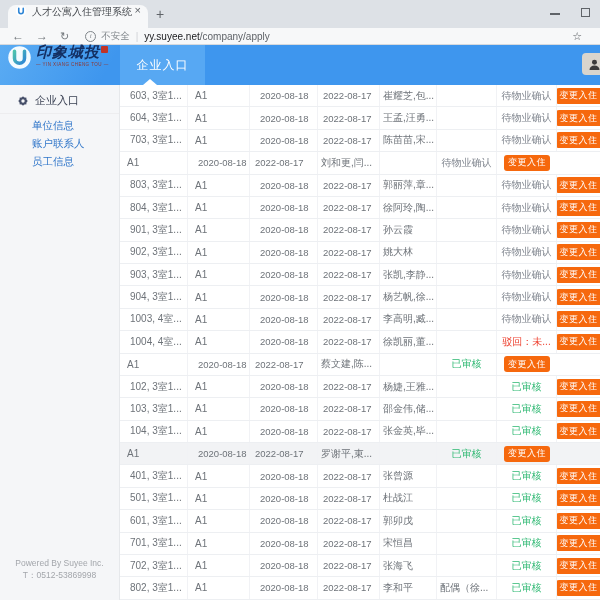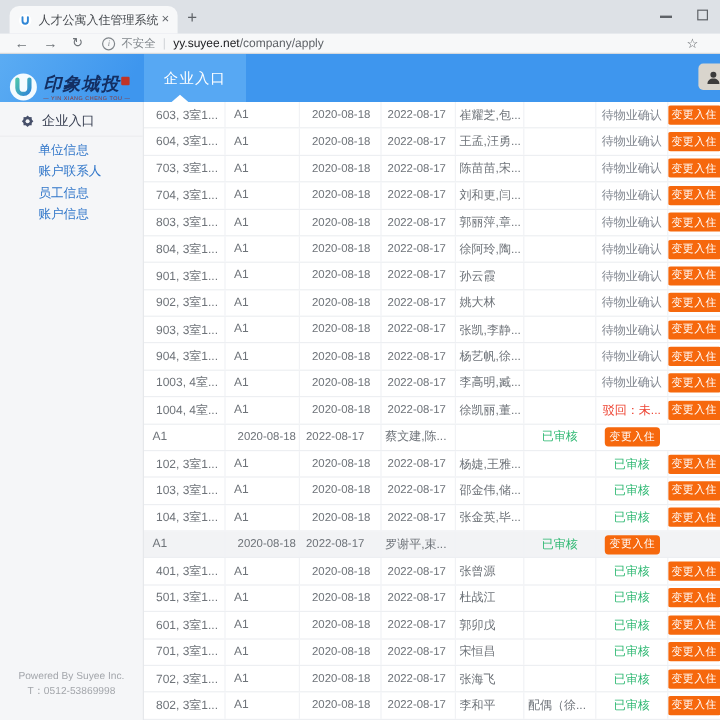--- a/index.html
+++ b/index.html
@@ -2,21 +2,21 @@
 <html><head>
 <meta charset="utf-8">
 <style>
   html,body{margin:0;padding:0;background:#fff;}
   #frame{position:relative;width:600px;height:600px;overflow:hidden;background:#dde1e6;
          font-family:"Liberation Sans",sans-serif;-webkit-font-smoothing:antialiased;}
 
   
   .tabstrip{position:absolute;top:0;left:0;right:0;height:28px;background:#dde1e6;}
   .tab{position:absolute;left:8px;top:5px;width:140px;height:23px;background:#f7f8f9;
-       border-radius:8px 8px 0 0;display:flex;align-items:center;padding:0 7px;box-sizing:border-box;}
+       border-radius:8px 8px 0 0;display:flex;padding:0 7px;box-sizing:border-box;}
   .tab-title{flex:1;font-size:10px;color:#45494e;white-space:nowrap;overflow:hidden;margin-left:5px;}
   .tab-close{color:#5f6368;font-size:11px;line-height:1;margin-left:3px;}
   .newtab{position:absolute;left:156px;top:6px;font-size:14px;color:#5f6368;}
   .min-btn{position:absolute;left:550px;top:13px;width:10px;height:1.5px;background:#5f6368;}
   .max-btn{position:absolute;left:581px;top:8px;width:9px;height:9px;border:1.5px solid #5f6368;box-sizing:border-box;background:transparent;}
 
   .toolbar{position:absolute;top:28px;left:0;right:0;height:17px;background:#f7f8f9;
            border-bottom:1px solid #d6d9dd;display:flex;align-items:center;box-sizing:border-box;}
   .nav-ic{color:#70757a;font-size:12px;line-height:1;margin-left:12px;}
   .reload-ic{font-size:11px;}
@@ -26,21 +26,21 @@
   .sec-label{font-size:9.5px;color:#80868b;margin-left:5px;}
   .url-sep{color:#d0d3d7;font-size:10px;margin:0 6px;}
   .url-domain{font-size:10px;color:#202124;}
   .url-path{font-size:10px;color:#5f6368;}
   .star-ic{position:absolute;right:18px;top:2px;font-size:11px;color:#5f6368;}
 
   
   .appheader{position:absolute;top:45px;left:0;right:0;height:40px;background:#3e96ee;}
   .logo-block{position:absolute;left:0;top:0;width:120px;height:40px;
               background:linear-gradient(120deg,#5bacf3 0%,#3e96ee 85%);
-              display:flex;align-items:flex-end;padding-left:7px;box-sizing:border-box;}
+              display:flex;align-items:flex-start;padding-left:7px;box-sizing:border-box;}
   .logo-texts{margin-left:4px;display:flex;flex-direction:column;line-height:1;}
   .logo-cn-row{display:flex;align-items:flex-start;}
   .logo-cn{font-family:"DejaVu Serif","Liberation Serif",serif;font-weight:bold;font-style:italic;
            font-size:15px;color:#132f63;letter-spacing:1px;white-space:nowrap;}
   .logo-seal{width:7px;height:7px;background:#c03427;border-radius:1px;margin-left:1px;margin-top:1px;}
   .logo-sub{font-size:5px;color:#8f3530;letter-spacing:.5px;margin-top:2px;white-space:nowrap;transform:scale(.9);transform-origin:left;}
   .nav-tab{position:absolute;left:120px;top:0;width:85px;height:40px;background:#57a8f3;
            color:#fff;font-size:12px;letter-spacing:1px;display:flex;align-items:center;justify-content:center;}
   .nav-notch{position:absolute;left:143px;top:34px;width:0;height:0;
              border-left:7px solid transparent;border-right:7px solid transparent;border-bottom:6px solid #fff;}
@@ -170,24 +170,20 @@
     <span class="side-item-label">账户联系人</span>
     
   </div>
 
 
   <div class="side-item">
     <span class="side-item-label">员工信息</span>
     
   </div>
 
-  <div class="side-item">
-    <span class="side-item-label">账户信息</span>
-    
-  </div>
 </div>
     <div class="side-footer">
       <div>Powered By Suyee Inc.</div>
       <div>T：0512-53869998</div>
     </div>
   </div>
 
   <div class="main">
   <div class="trow">
     <div class="c-room">603, 3室1...</div>
@@ -222,21 +218,20 @@
     <div class="c-d2">2022-08-17</div>
     <div class="c-names">陈苗苗,宋...</div>
     <div class="c-extra"></div>
     <div class="c-status" style="color: rgb(128, 134, 143);">待物业确认</div>
     <div class="c-action">
       <span class="btn-change" style="background: rgb(246, 104, 13);">变更入住</span>
     </div>
   </div>
 
   <div class="trow">
-    <div class="c-room">704, 3室1...</div>
     <div class="c-bld">A1</div>
     <div class="c-d1">2020-08-18</div>
     <div class="c-d2">2022-08-17</div>
     <div class="c-names">刘和更,闫...</div>
     <div class="c-extra"></div>
     <div class="c-status" style="color: rgb(128, 134, 143);">待物业确认</div>
     <div class="c-action">
       <span class="btn-change" style="background: rgb(246, 104, 13);">变更入住</span>
     </div>
   </div>

